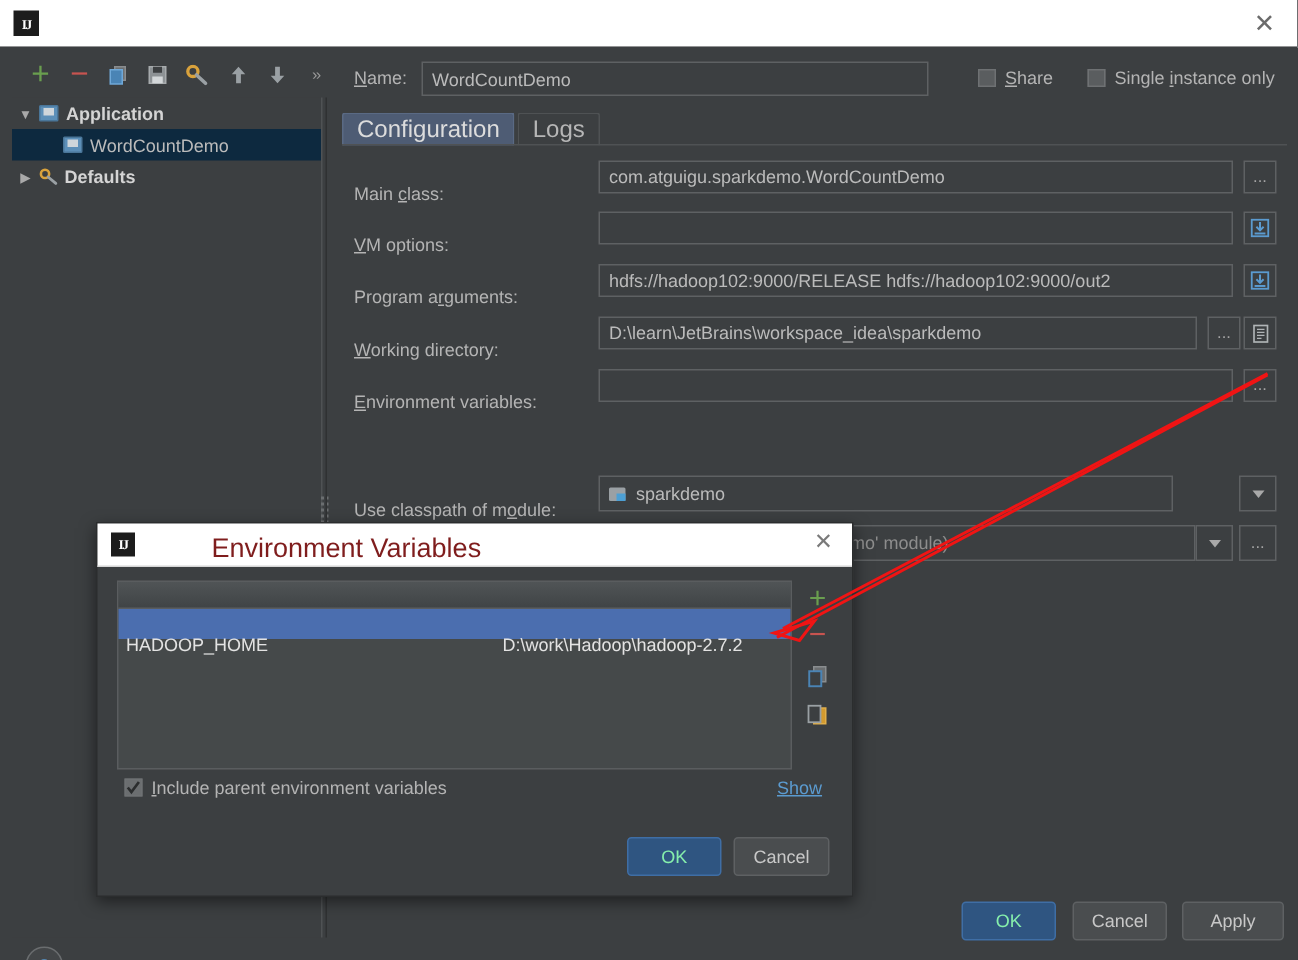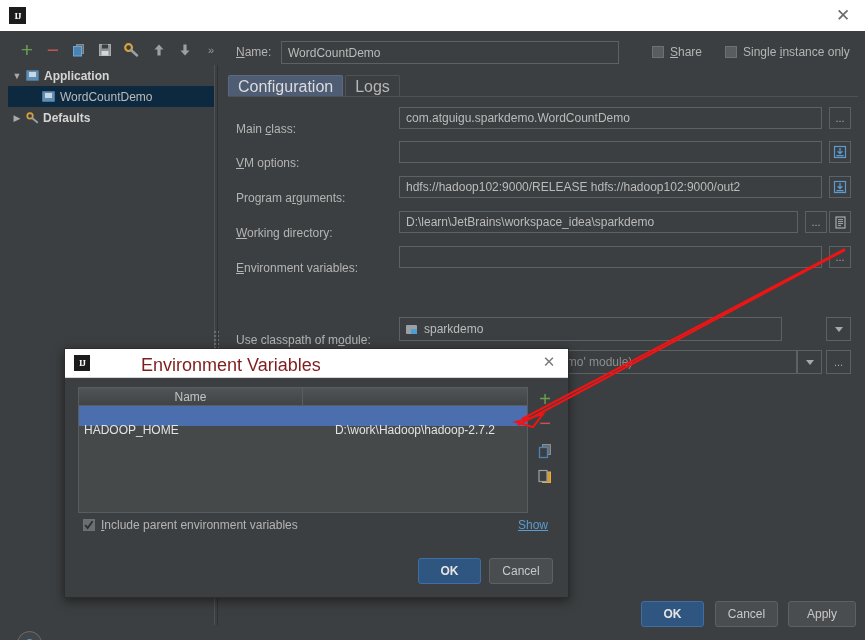--- a/index.html
+++ b/index.html
@@ -112,21 +112,21 @@
   .modico{width:12px;height:11px;position:relative;margin-right:6px;}
   .modico:before{content:"";position:absolute;left:0;top:1px;width:11px;height:9px;background:#9aa0a4;border-radius:1px;}
   .modico:after{content:"";position:absolute;left:5px;top:5px;width:6px;height:5px;background:#4c9fd4;}
 
   
   .mbtn{
     position:absolute;height:26px;border:1px solid #5e6163;box-sizing:border-box;
     background:#4a4d4f;color:#c8c8c8;font-size:12px;border-radius:3px;
     display:flex;align-items:center;justify-content:center;cursor:default;
   }
-  .mbtn.primary{background:#2f5581;border-color:#3f6ea5;color:#e5e5e5;font-weight:bold;}
+  .mbtn.primary{background:#2f5581;border-color:#3f6ea5;color:#86efac;font-weight:normal;}
   .helpbtn{
     position:absolute;left:17px;top:600px;width:23px;height:23px;border-radius:50%;
     border:1px solid #6a6d6f;color:#5b9bd0;font-size:14px;font-weight:bold;
     display:flex;align-items:center;justify-content:center;cursor:default;background:#434648;
   }
 
   
   .evdlg{
     position:absolute;left:64px;top:348px;width:503px;height:248px;
     background:#3c3f41;border:1px solid #2b2d2e;box-shadow:0 3px 10px rgba(0,0,0,.5);
@@ -342,21 +342,20 @@
 
   <div class="evdlg">
     <div class="evtitle">
       <div class="evicon">IJ</div>
       <div class="evtxt">Environment Variables</div>
       <div class="evclose">✕</div>
     </div>
 
     <div class="evtable">
       <div class="thead">
-        <div class="th n">Name</div>
       </div>
       <div class="trow">
         <div class="td n">HADOOP_HOME</div>
         <div class="td v">D:\work\Hadoop\hadoop-2.7.2</div>
       </div>
     </div>
 
     <div class="evside">
       <div class="sbtn" style="top:0">
         <span style="color:#6a9e4f;font-size:20px;line-height:16px;">+</span>

